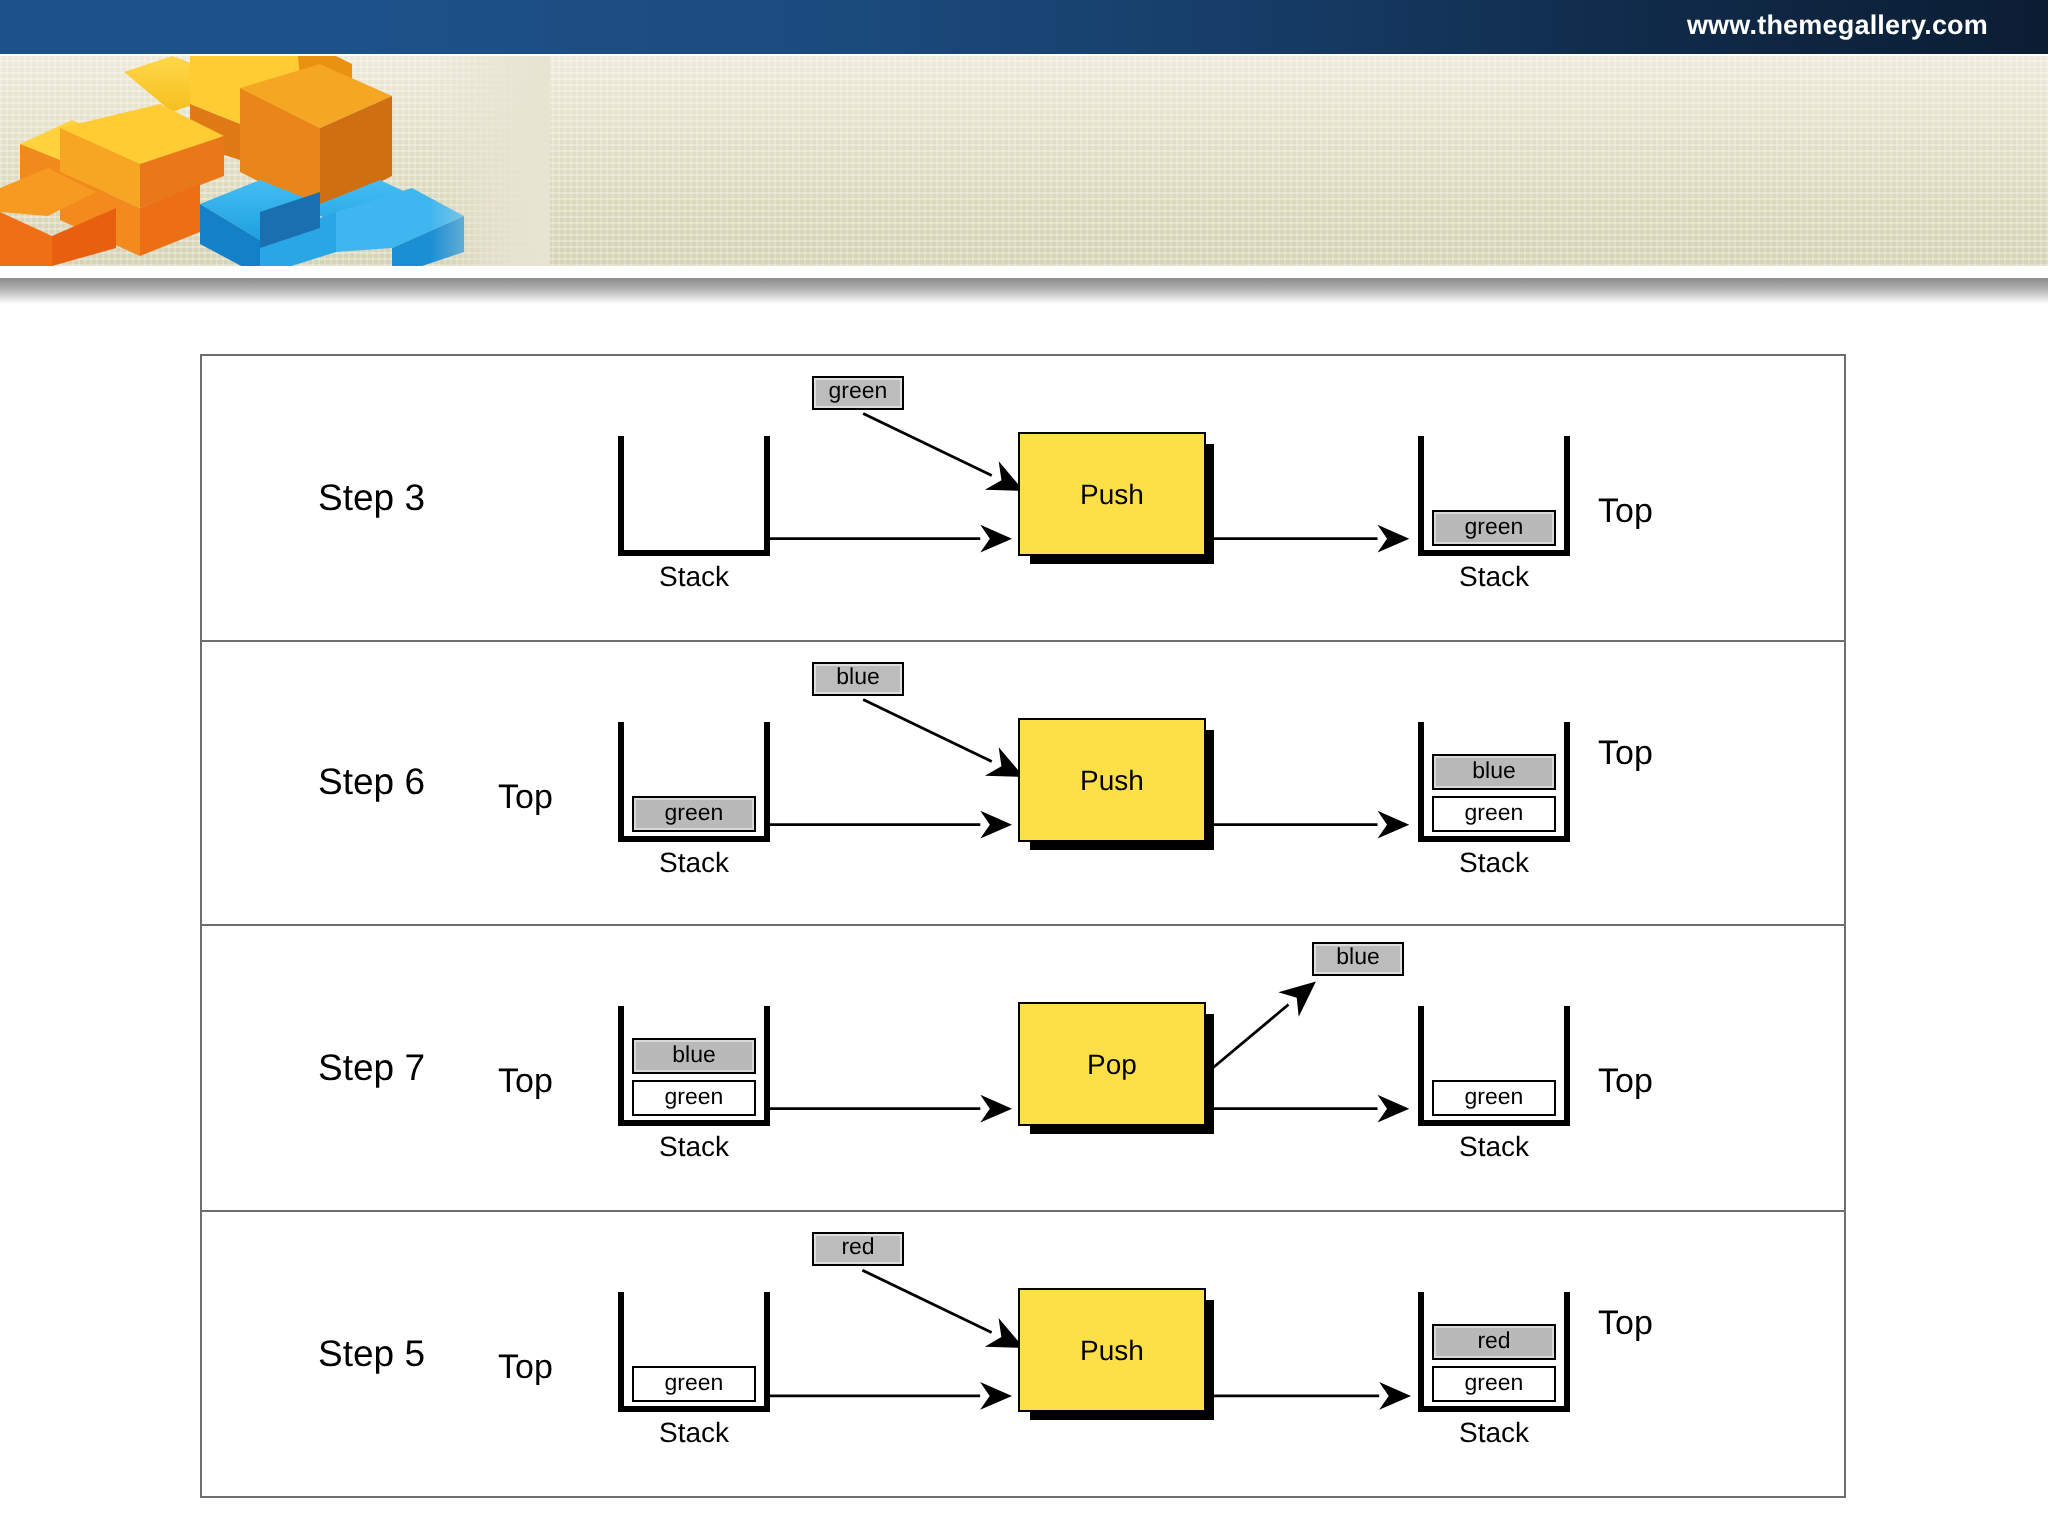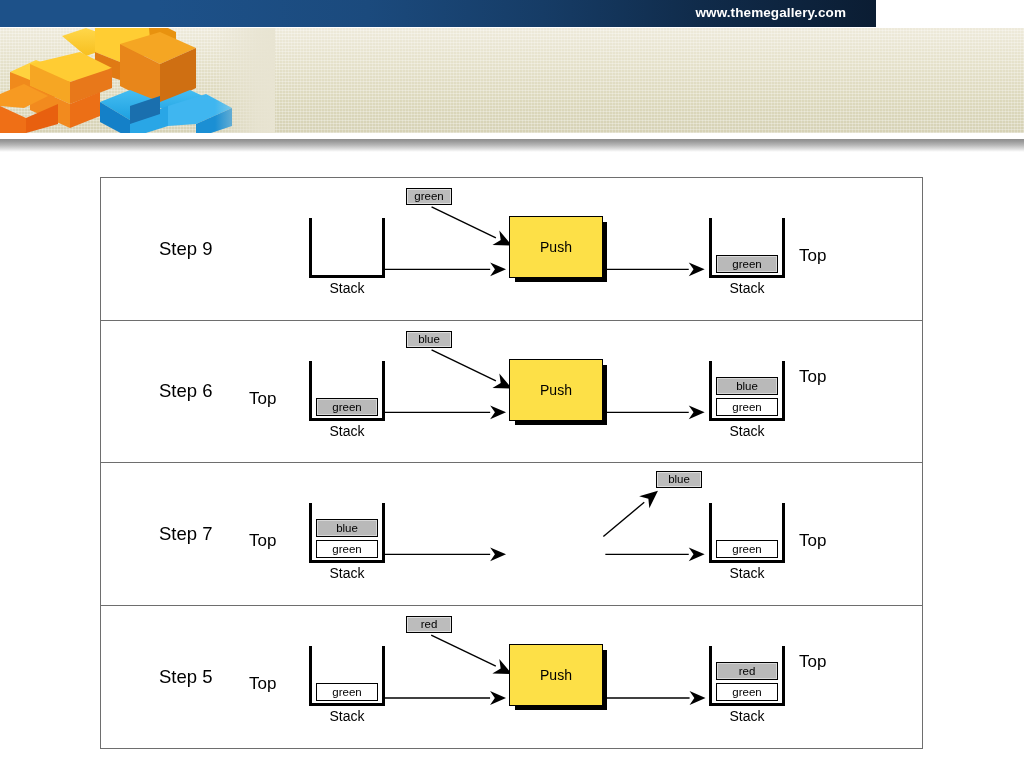--- a/index.html
+++ b/index.html
@@ -6,21 +6,21 @@
   body{
     width:1024px;height:768px;
     background:#ffffff;
     font-family:"Liberation Sans", sans-serif;
     overflow:hidden;
     position:relative;
   }
 
   
   .topbar{
-    position:absolute;left:0;top:0;width:876px;height:27px;
+    position:absolute;left:0;top:0;width:1024px;height:27px;
     background:linear-gradient(to right,#1d5189 0%,#1d5189 18%,#1b4a7d 42%,#163c66 62%,#102b4a 80%,#0b1d33 100%);
   }
   .topbar-url{
     position:absolute;right:30px;top:5px;
     color:#ffffff;font-size:13.5px;font-weight:bold;letter-spacing:0.1px;
     font-family:"Liberation Sans", sans-serif;
   }
 
   
   .banner{
@@ -190,21 +190,21 @@
       </g>
     </svg>
   </div>
   <div class="banner-fade"></div>
 </div>
 
 <div class="graybar"></div>
 
 <div class="frame" id="frame">
     <div class="step-row">
-      <div class="step-label">Step 9</div>
+      <div class="step-label">Step 3</div>
       <div class="stack" style="left: 208px; top: 40px;">
         <div class="stack-walls">
           <div class="wall-l"></div>
           <div class="wall-r"></div>
           <div class="wall-b"></div>
           <div class="stack-items"></div>
           <div class="stack-caption">Stack</div>
         </div>
       </div>
       <div class="opbox" style="left: 408px; top: 38px;">Push</div>
@@ -288,20 +288,21 @@
           <div class="wall-r"></div>
           <div class="wall-b"></div>
           <div class="stack-items">
             <div class="cell white">green</div>
             <div class="cell gray">blue</div>
           </div>
           <div class="stack-caption">Stack</div>
         </div>
       </div>
       <div class="top-label" style="left: 148px; top: 68px;">Top</div>
+      <div class="opbox" style="left: 408px; top: 38px;">Pop</div>
       <div class="stack" style="left: 608px; top: 40px;">
         <div class="stack-walls">
           <div class="wall-l"></div>
           <div class="wall-r"></div>
           <div class="wall-b"></div>
           <div class="stack-items">
             <div class="cell white">green</div>
           </div>
           <div class="stack-caption">Stack</div>
         </div>

